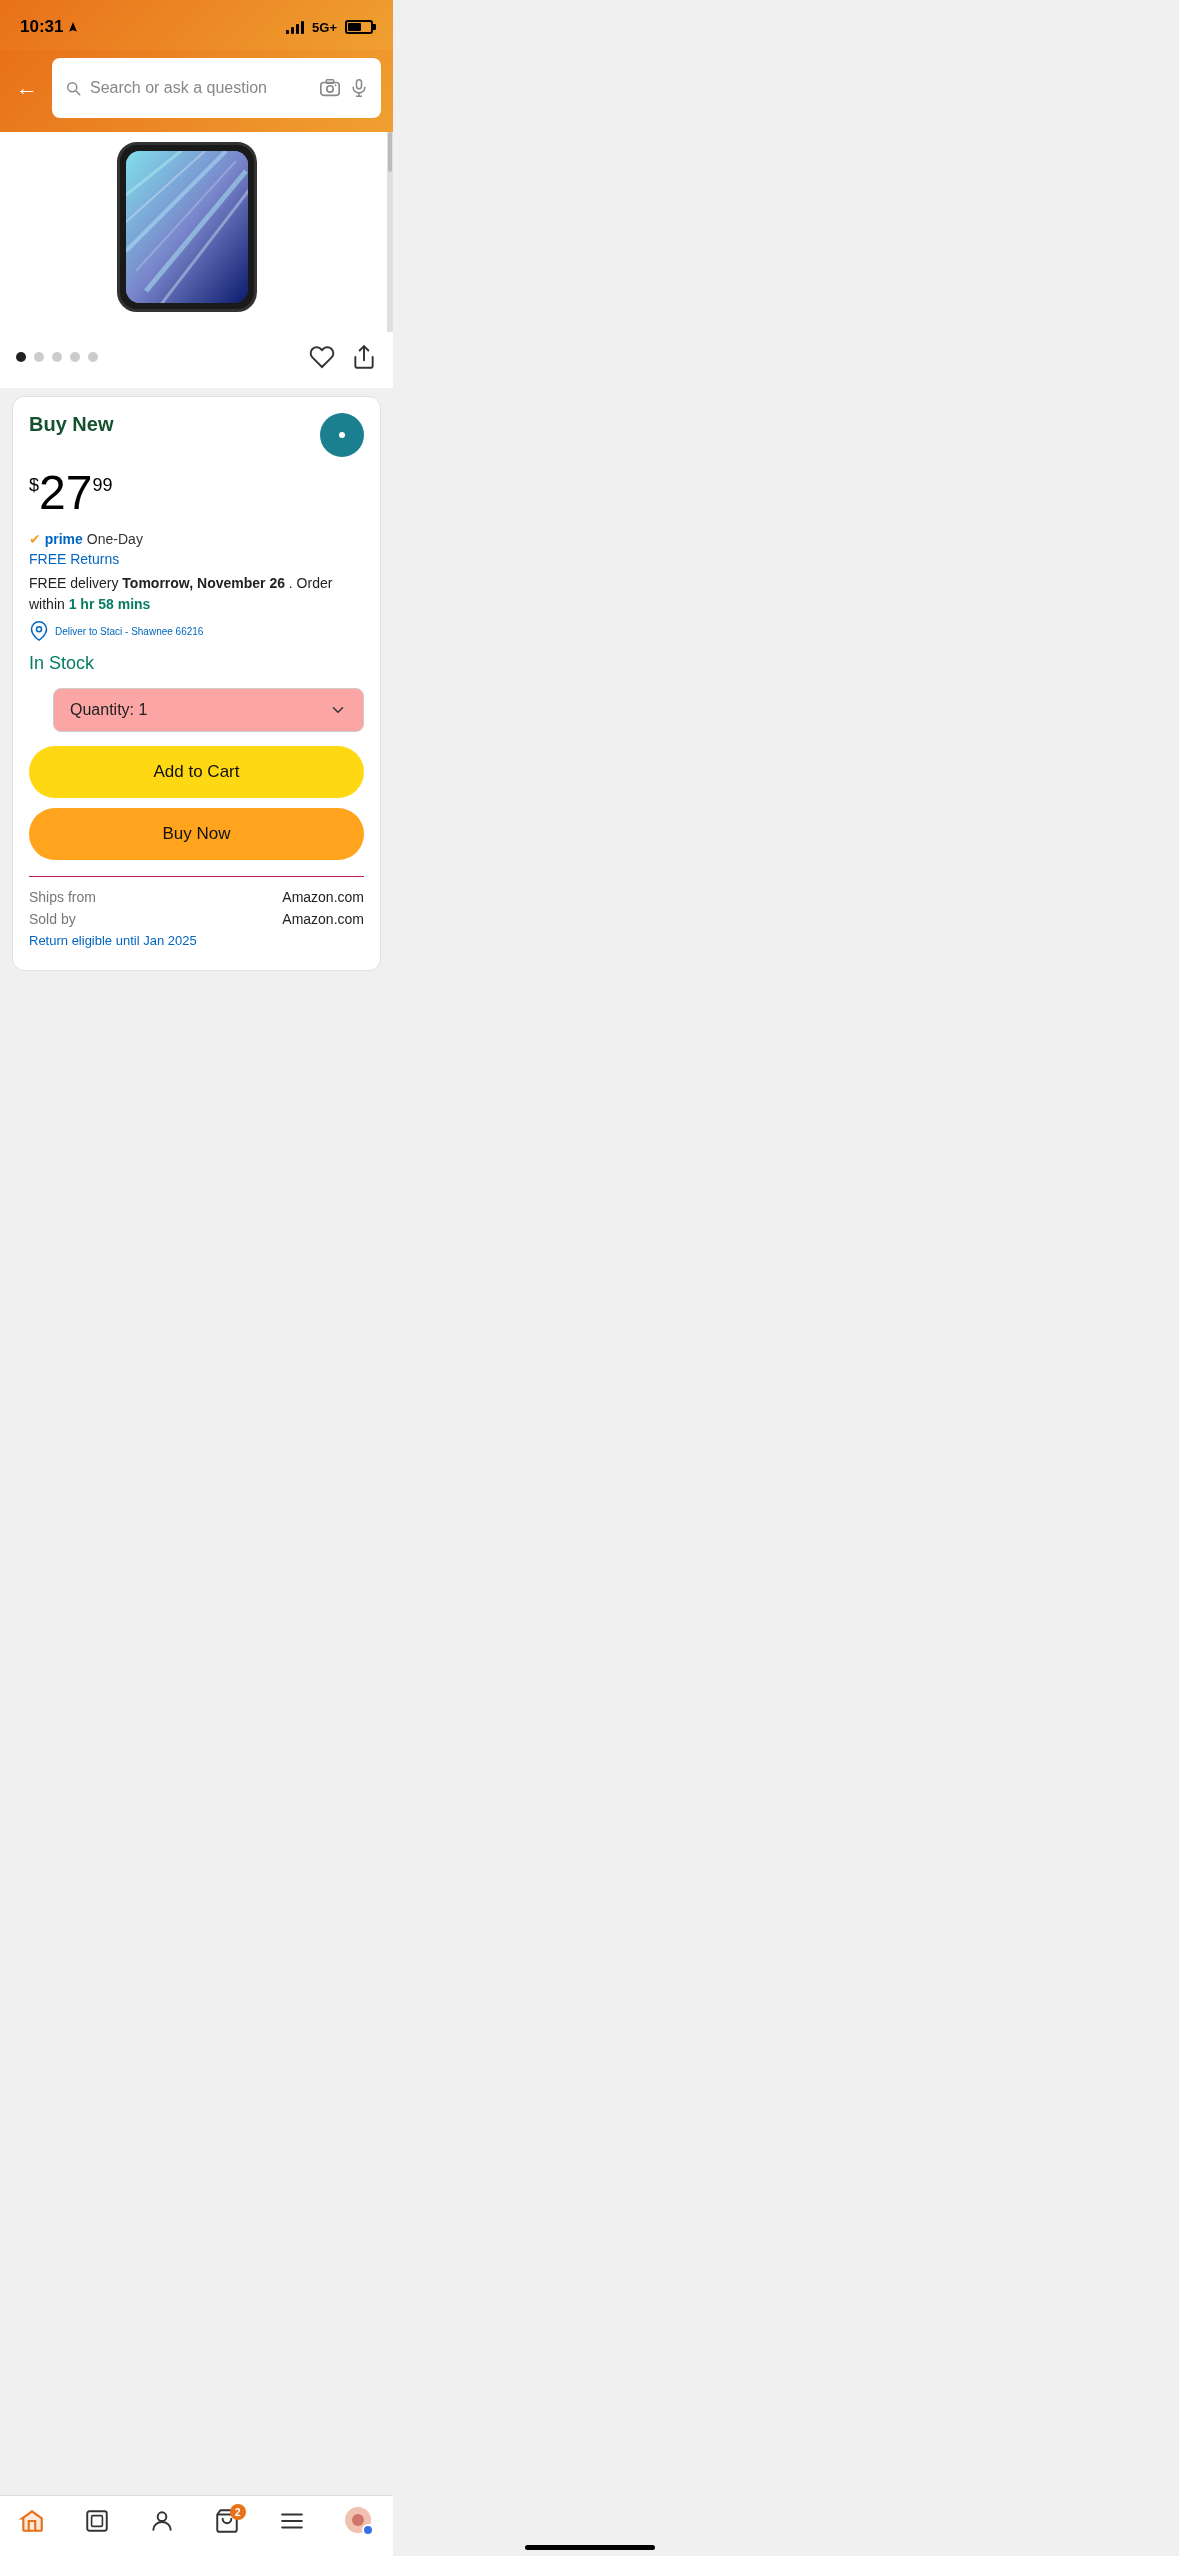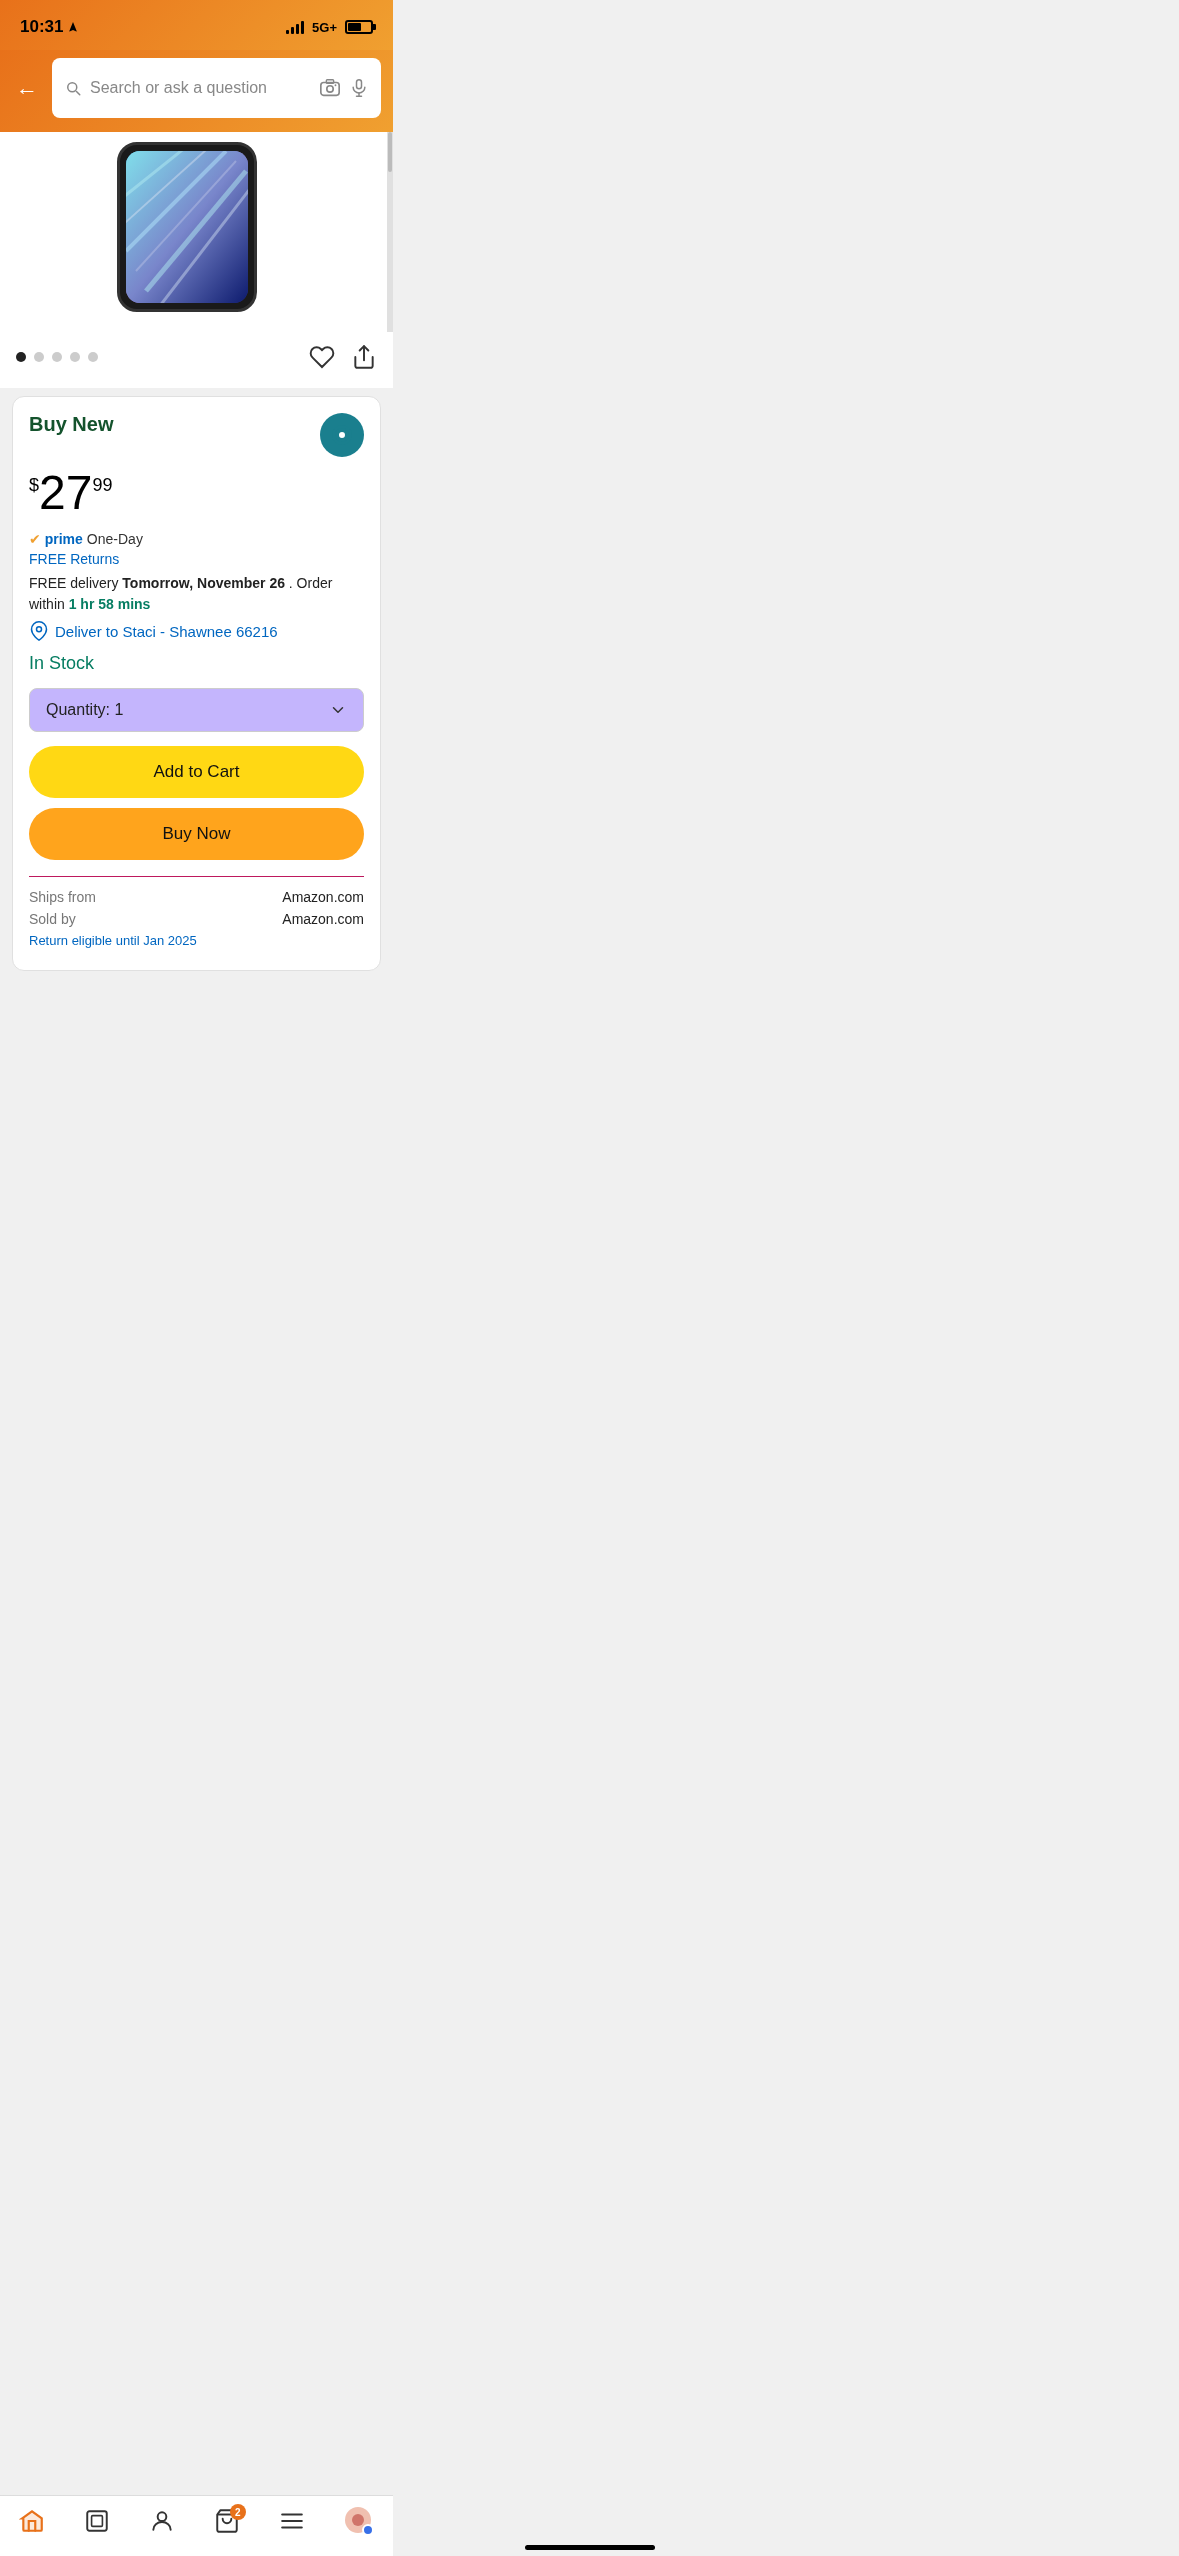--- a/index.html
+++ b/index.html
@@ -303,42 +303,43 @@
     }
     .deliver-to {
       display: flex;
       align-items: center;
       gap: 6px;
       margin-bottom: 12px;
       margin-top: 6px;
     }
     .deliver-to-text {
       color: #0066c0;
-      font-size: 15px;
+      font-size: 10px;
       cursor: pointer;
       text-align: right;
     }
     .in-stock {
       color: #067d62;
       font-size: 18px;
       font-weight: 500;
       margin-bottom: 14px;
     }
 
     
     .quantity-selector {
       border: 1px solid #ccc;
       border-radius: 8px;
       padding: 12px 16px;
       display: flex;
       justify-content: space-between;
       align-items: center;
       margin-bottom: 14px;
-      background: #c4b5fd;
-      cursor: pointer;
+      background: #fca5a5;
+      cursor: pointer;
+      margin-left: 24px;
     }
     .quantity-label {
       font-size: 16px;
       color: #222;
     }
 
     
     .add-to-cart-btn {
       width: 100%;
       background: #ffd814;

